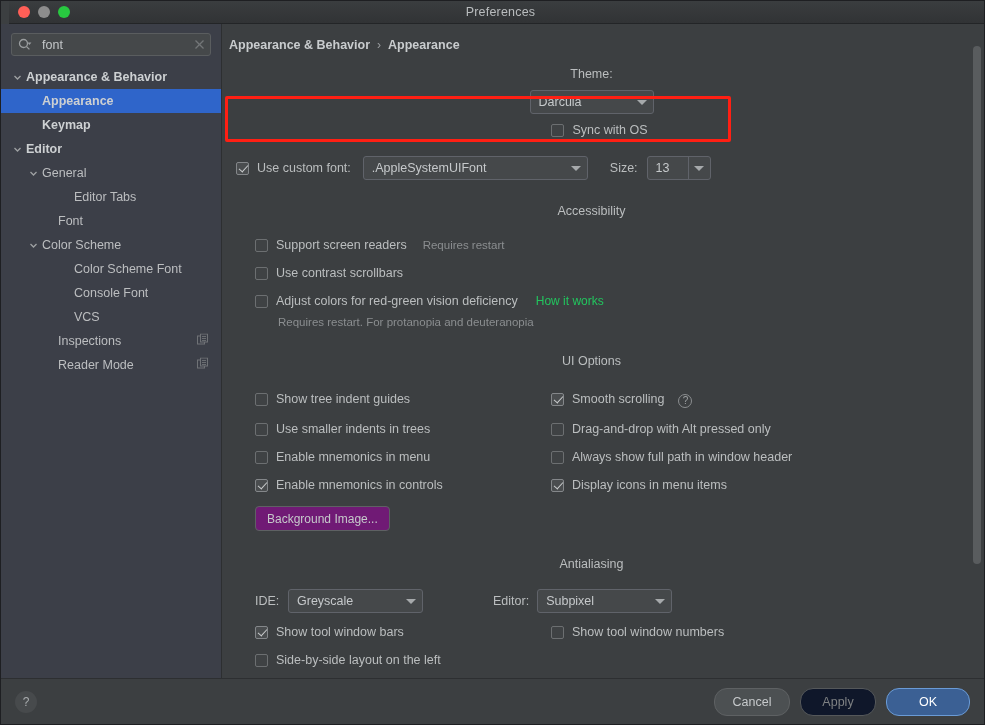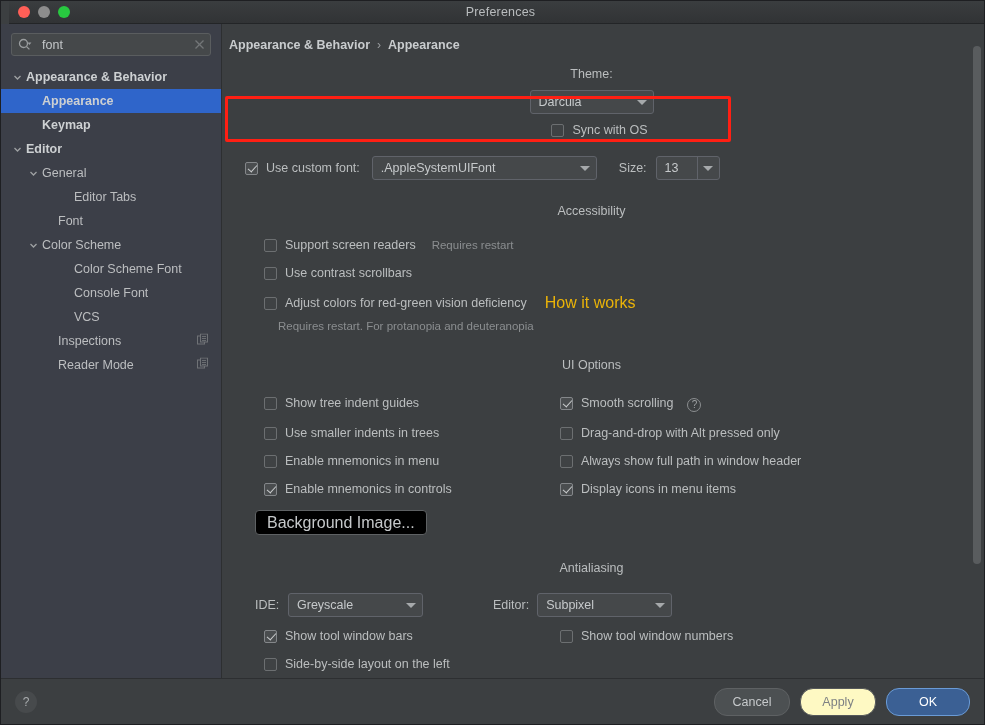--- a/index.html
+++ b/index.html
@@ -126,52 +126,52 @@
     display: flex; align-items: center; justify-content: center;
   }
   .combo.split .caret {
     border-left: 1px solid #60636a;
     height: 100%;
   }
   .tri { width: 0; height: 0; border-left: 5px solid transparent;
          border-right: 5px solid transparent; border-top: 5px solid #a6a9ab; }
 
   
-  .cb-row { display: flex; align-items: center; gap: 8px; margin-left: 9px; }
+  .cb-row { display: flex; align-items: center; gap: 8px; }
   .cb {
     width: 13px; height: 13px; flex: 0 0 auto;
     border: 1px solid #6c6f71;
     border-radius: 2px;
     background: #3f4244;
     position: relative;
   }
   .cb.checked { background: #4a4d4f; border-color: #84878a; }
   .cb.checked::after {
     content: "";
     position: absolute; left: 3.5px; top: 0.5px;
     width: 4px; height: 8px;
     border: solid #c9cccd; border-width: 0 1.7px 1.7px 0;
     transform: rotate(42deg);
   }
   .cb-label { font-size: 12.5px; color: #bbbebf; white-space: nowrap; }
   .hint { font-size: 11.5px; color: #8b8e90; white-space: nowrap; }
-  .link { font-size: 16px; color: #eab308; white-space: nowrap; cursor: pointer; }
+  .link { font-size: 12px; color: #22c55e; white-space: nowrap; cursor: pointer; }
 
   
   .section { display: flex; align-items: center; gap: 9px; margin: 0 0 6px 0; flex-direction: column; }
   .section-title { font-size: 12.5px; color: #bbbebf; white-space: nowrap; }
   .section-line { flex: 1 1 auto; height: 1px; background: #4e5153; }
 
   
   .btn {
     height: 25px; padding: 0 11px;
-    background: #000000;
+    background: #701a75;
     border: 1px solid #5e6163;
     border-radius: 4px;
-    font-size: 16px; color: #c6c9cb;
+    font-size: 12px; color: #c6c9cb;
     display: inline-flex; align-items: center; justify-content: center;
     white-space: nowrap;
   }
 
   .help-q {
     width: 14px; height: 14px; border-radius: 50%;
     border: 1px solid #8b8e90;
     display: inline-flex; align-items: center; justify-content: center;
     font-size: 10px; color: #9ea1a3; line-height: 1;
   }
@@ -217,21 +217,21 @@
   .footer-spacer { flex: 1 1 auto; }
   .fbtn {
     height: 28px; min-width: 76px; padding: 0 14px;
     border-radius: 13px;
     font-size: 12.5px;
     display: inline-flex; align-items: center; justify-content: center;
     margin-left: 10px;
     white-space: nowrap;
   }
   .fbtn.cancel { background: #4c5052; border: 1px solid #5e6163; color: #c6c9cb; }
-  .fbtn.apply  { background: #fef9c3; border: 1px solid #55585a; color: #7e8183; }
+  .fbtn.apply  { background: #0f172a; border: 1px solid #55585a; color: #7e8183; }
   .fbtn.ok     { background: #3b6094; border: 1px solid #6a9bd6; color: #ffffff; min-width: 84px; }
 </style>
 </head>
 <body>
 
 <div id="app">
 
   <div class="titlebar">
     <div class="traffic">
       <div class="tl red"></div>

